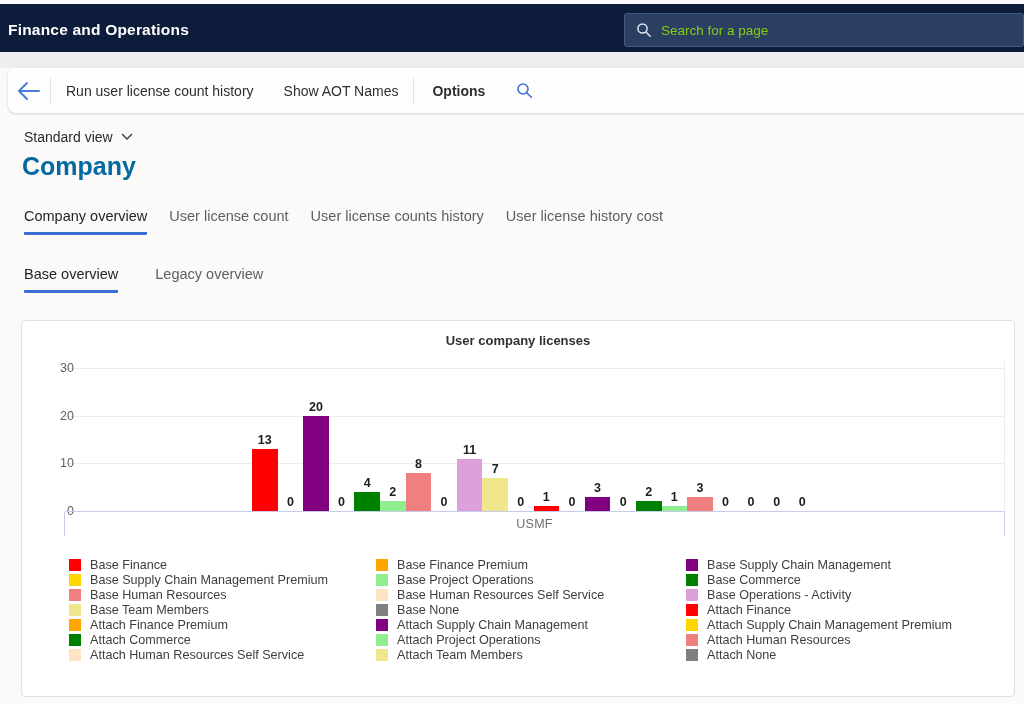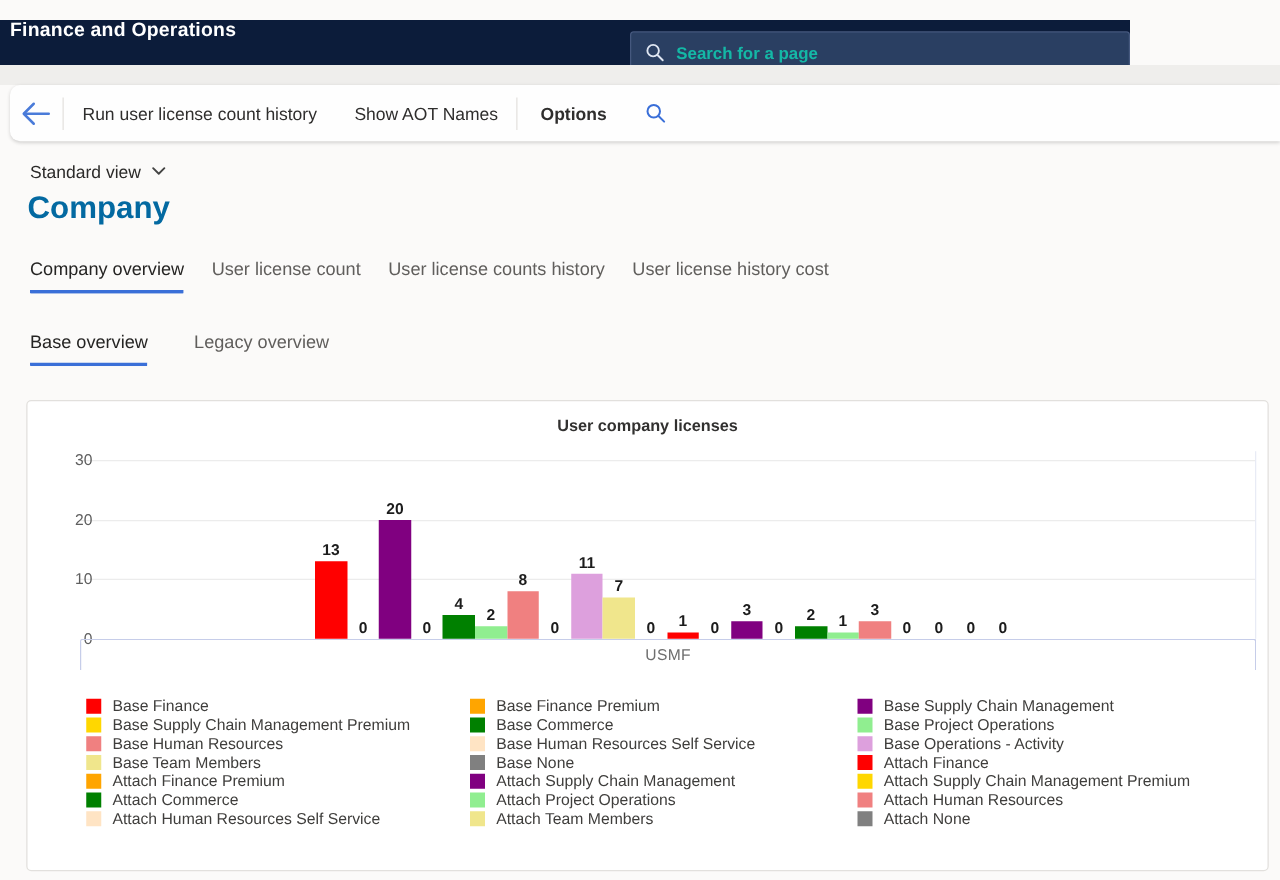--- a/index.html
+++ b/index.html
@@ -6,32 +6,32 @@
   html,body { width:1024px; height:704px; overflow:hidden; }
   body {
     position:relative;
     font-family:"Liberation Sans","DejaVu Sans",sans-serif;
     background:#fbfaf9;
     color:#252423;
   }
 
   
   .topbar {
-    position:absolute; left:0; top:16px; width:904px; height:52px;
-    background:#0c1c3a; display:flex; align-items:flex-start;
+    position:absolute; left:0; top:4px; width:1024px; height:52px;
+    background:#0c1c3a; display:flex; align-items:center;
   }
   .app-title {
     margin-left:8px; color:#ffffff; font-size:15.5px; font-weight:700; letter-spacing:.2px;
   }
   .nav-search {
     position:absolute; right:0; top:9px; width:400px; height:34px;
     background:#2a3f62; border:1px solid #45587e; border-radius:3px;
     display:flex; align-items:center; padding-left:11px; gap:9px;
   }
-  .nav-search-text { color:#14b8a6; font-size:13.5px;font-weight:bold; }
+  .nav-search-text { color:#84cc16; font-size:13.5px; }
 
   
   .strip { position:absolute; left:0; top:52px; width:1024px; height:16px; background:#efeeec; }
 
   
   .actionbar {
     position:absolute; left:8px; top:68px; width:1016px; height:45px;
     background:#fefefe; border-radius:8px 0 0 8px;
     box-shadow:0 1px 3px rgba(0,0,0,.16);
     display:flex; align-items:center;
@@ -267,28 +267,28 @@
       </div>
       <div class="legend-item">
         <span class="legend-swatch" style="background: rgb(128, 0, 128);"></span>
         <span class="legend-label">Base Supply Chain Management</span>
       </div>
       <div class="legend-item">
         <span class="legend-swatch" style="background: rgb(255, 215, 0);"></span>
         <span class="legend-label">Base Supply Chain Management Premium</span>
       </div>
       <div class="legend-item">
+        <span class="legend-swatch" style="background: rgb(144, 238, 144);"></span>
+        <span class="legend-label">Base Project Operations</span>
+      </div>
+      <div class="legend-item">
         <span class="legend-swatch" style="background: rgb(0, 128, 0);"></span>
         <span class="legend-label">Base Commerce</span>
       </div>
       <div class="legend-item">
-        <span class="legend-swatch" style="background: rgb(144, 238, 144);"></span>
-        <span class="legend-label">Base Project Operations</span>
-      </div>
-      <div class="legend-item">
         <span class="legend-swatch" style="background: rgb(240, 128, 128);"></span>
         <span class="legend-label">Base Human Resources</span>
       </div>
       <div class="legend-item">
         <span class="legend-swatch" style="background: rgb(255, 228, 196);"></span>
         <span class="legend-label">Base Human Resources Self Service</span>
       </div>
       <div class="legend-item">
         <span class="legend-swatch" style="background: rgb(221, 160, 221);"></span>
         <span class="legend-label">Base Operations - Activity</span>

